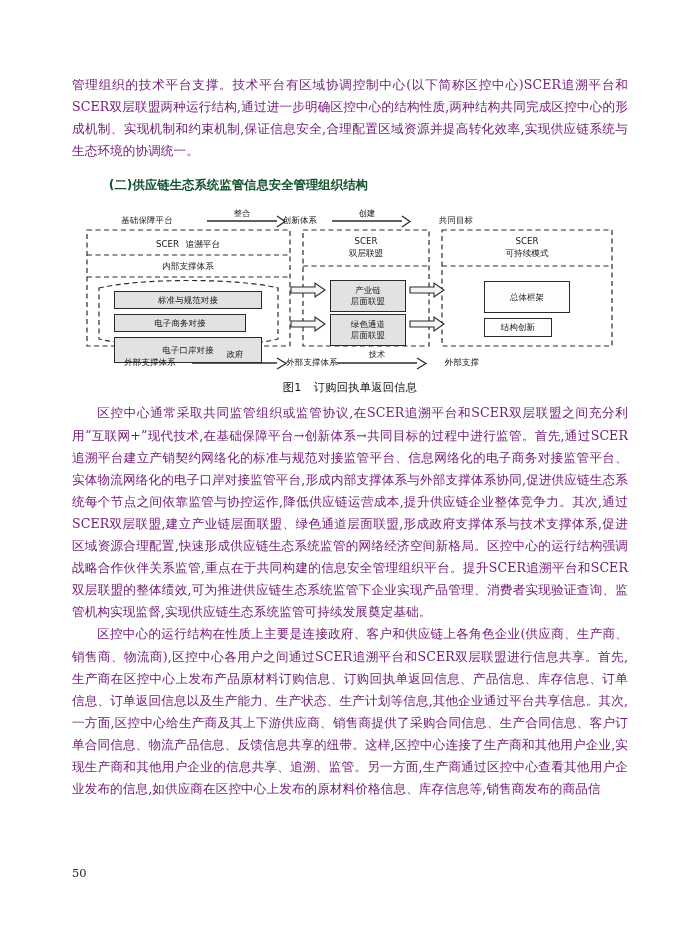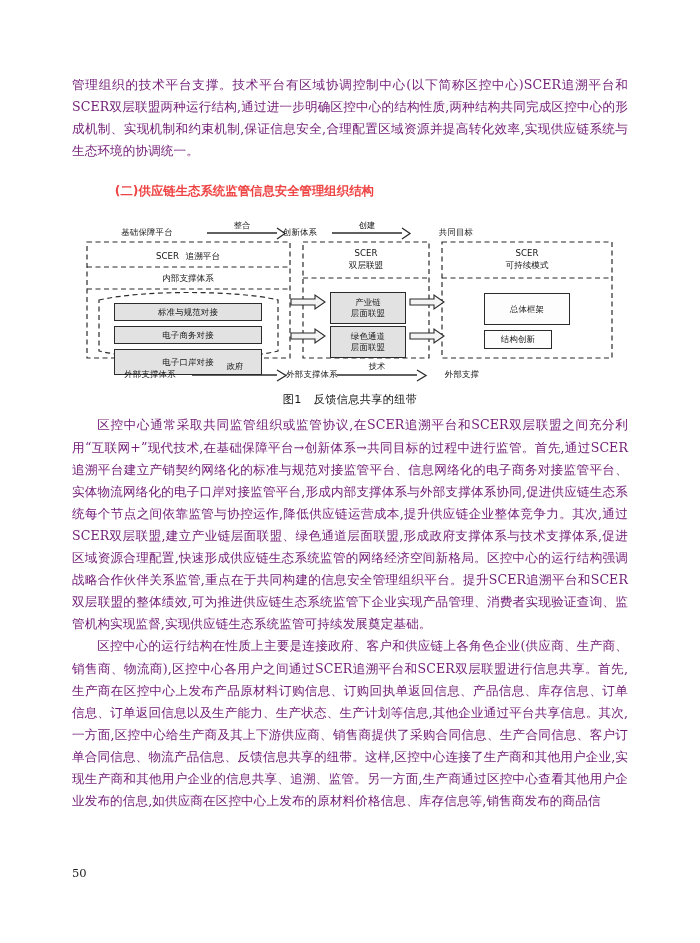--- a/index.html
+++ b/index.html
@@ -32,27 +32,27 @@
     margin: 0;
     font-size: 12.6px;
     line-height: 22.1px;
     text-align: justify;
     text-justify: inter-ideograph;
     letter-spacing: 0.1px;
     color: #701a75;
   }
   p.indent { text-indent: 2em; }
   h3.section-head {
-    margin: 18px;
+    margin: 12px;
     font-size: 12.4px;
     line-height: 22.1px;
     font-weight: bold;
     text-indent: 2em;
     font-family: "DejaVu Sans", "Liberation Sans", sans-serif;
-    color: #ef4444;
+    color: #14532d;
   }
 
   
   .figure-wrap {
     margin: 8px 0 0 0;
     width: 556px;
   }
   .diagram {
     position: relative;
     width: 556px;
@@ -184,21 +184,21 @@
           <div>SCER</div>
           <div>双层联盟</div>
         </div>
 
         <div class="colhead" style="left:455px; top:28px;">
           <div>SCER</div>
           <div>可持续模式</div>
         </div>
 
         <div class="node" style="left:42px; top:83px; width:148px; height:18px;">标准与规范对接</div>
-        <div class="node" style="left:42px; top:106px; width:148px; height:18px;">电子商务对接</div>
+        <div class="node" style="left:42px; top:106px; width:132px; height:18px;">电子商务对接</div>
         <div class="node" style="left:42px; top:129px; width:148px; height:26px;">电子口岸对接</div>
 
         <div class="node" style="left:258px; top:72px; width:76px; height:32px; flex-direction:column;">
           <span>产业链</span>
           <span>层面联盟</span>
         </div>
         <div class="node" style="left:258px; top:106px; width:76px; height:32px; flex-direction:column;">
           <span>绿色通道</span>
           <span>层面联盟</span>
         </div>
@@ -208,21 +208,21 @@
 
         <div class="dlabel center" style="left:78px; top:150px;">外部支撑体系</div>
         <div class="arrowlab" style="left:163px; top:141px;">政府</div>
         <div class="dlabel center" style="left:240px; top:150px;">外部支撑体系</div>
         <div class="arrowlab" style="left:305px; top:141px;">技术</div>
         <div class="dlabel center" style="left:390px; top:150px;">外部支撑</div>
 
       </div>
 
       <div class="fig-caption">
-        <span class="num">图1</span><span>反馈信息共享的纽带</span>
+        <span class="num">图1</span><span>订购回执单返回信息</span>
       </div>
     </div>
 
     <p class="body-text indent" style="margin-top:7px;">区控中心通常采取共同监管组织或监管协议,在SCER追溯平台和SCER双层联盟之间充分利用“互联网+”现代技术,在基础保障平台→创新体系→共同目标的过程中进行监管。首先,通过SCER追溯平台建立产销契约网络化的标准与规范对接监管平台、信息网络化的电子商务对接监管平台、实体物流网络化的电子口岸对接监管平台,形成内部支撑体系与外部支撑体系协同,促进供应链生态系统每个节点之间依靠监管与协控运作,降低供应链运营成本,提升供应链企业整体竞争力。其次,通过SCER双层联盟,建立产业链层面联盟、绿色通道层面联盟,形成政府支撑体系与技术支撑体系,促进区域资源合理配置,快速形成供应链生态系统监管的网络经济空间新格局。区控中心的运行结构强调战略合作伙伴关系监管,重点在于共同构建的信息安全管理组织平台。提升SCER追溯平台和SCER双层联盟的整体绩效,可为推进供应链生态系统监管下企业实现产品管理、消费者实现验证查询、监管机构实现监督,实现供应链生态系统监管可持续发展奠定基础。</p>
 
     <p class="body-text indent">区控中心的运行结构在性质上主要是连接政府、客户和供应链上各角色企业(供应商、生产商、销售商、物流商),区控中心各用户之间通过SCER追溯平台和SCER双层联盟进行信息共享。首先,生产商在区控中心上发布产品原材料订购信息、订购回执单返回信息、产品信息、库存信息、订单信息、订单返回信息以及生产能力、生产状态、生产计划等信息,其他企业通过平台共享信息。其次,一方面,区控中心给生产商及其上下游供应商、销售商提供了采购合同信息、生产合同信息、客户订单合同信息、物流产品信息、反馈信息共享的纽带。这样,区控中心连接了生产商和其他用户企业,实现生产商和其他用户企业的信息共享、追溯、监管。另一方面,生产商通过区控中心查看其他用户企业发布的信息,如供应商在区控中心上发布的原材料价格信息、库存信息等,销售商发布的商品信</p>
 
   </div>
 
   <div class="page-number">50</div>

